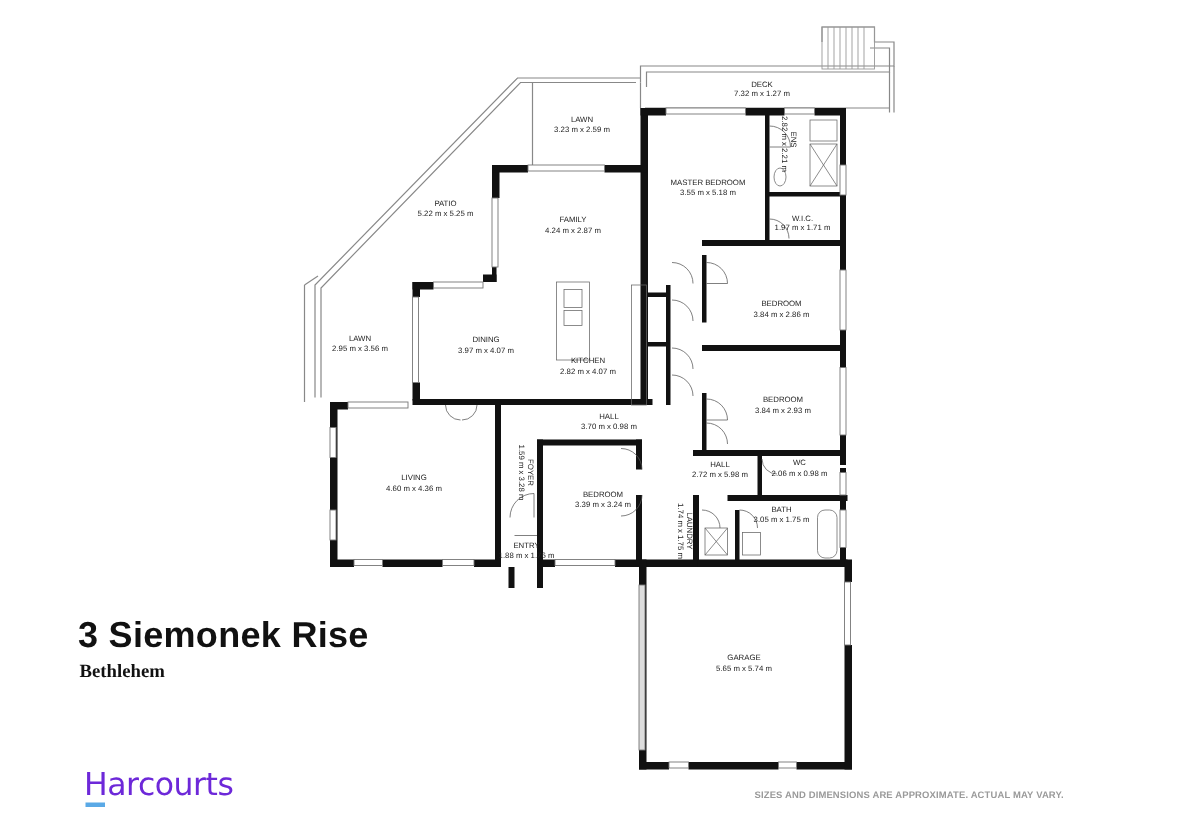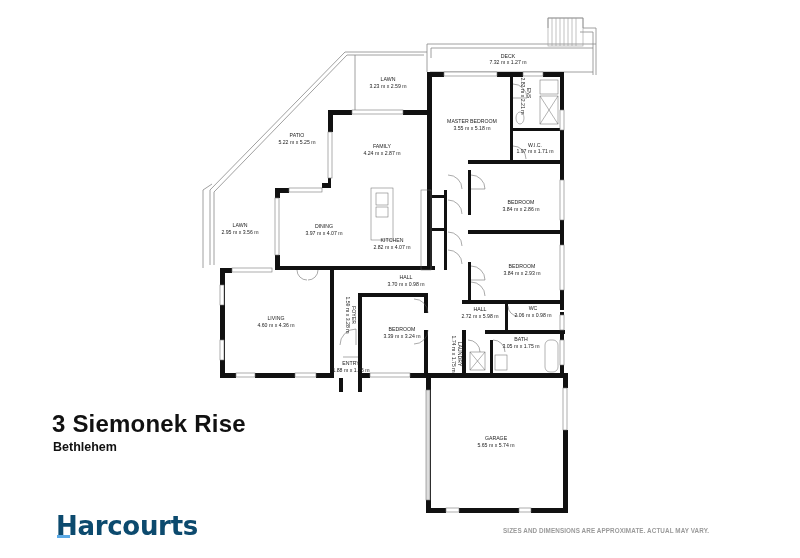--- a/index.html
+++ b/index.html
@@ -1,21 +1,21 @@
 <!DOCTYPE html>
 <html><head>
 <meta charset="utf-8">
 <style>
   html, body { margin:0; padding:0; background:#ffffff; }
   body { width:800px; height:558px; position:relative; overflow:hidden; font-family:"Liberation Sans", sans-serif; }
   #plan { position:absolute; left:0; top:0; width:800px; height:558px; }
   .lbl { font-family:"Liberation Sans", sans-serif; font-size:5.2px; fill:#222; text-anchor:middle; }
   .title { position:absolute; left:52px; top:410px; font-size:24px; font-weight:bold; color:#111; font-family:"Liberation Sans", sans-serif; letter-spacing:0.2px;text-align:right; }
-  .subtitle { position:absolute; left:53px; top:440px; font-size:12.5px; font-weight:bold; color:#111; font-family:Liberation Sans, sans-serif; }
-  .brand { position:absolute; left:56px; top:511px; font-size:26px; font-weight:bold; color:#0c4a6e; font-family:"DejaVu Sans", sans-serif; letter-spacing:-0.3px; }
+  .subtitle { position:absolute; left:53px; top:440px; font-size:12.5px; font-weight:bold; color:#111; font-family:Liberation Serif, serif; }
+  .brand { position:absolute; left:56px; top:511px; font-size:21px; font-weight:normal; color:#6d28d9; font-family:"DejaVu Sans", sans-serif; letter-spacing:-0.3px; }
   .brand-bar { position:absolute; left:57px; top:535px; width:13px; height:3px; background:#5aa9e6; }
   .disclaimer { position:absolute; left:503px; top:527px; font-size:6.3px; font-weight:bold; color:#9a9a9a; font-family:"Liberation Sans", sans-serif; letter-spacing:0.1px; }
 </style>
 </head>
 <body>
 
 <svg id="plan" viewBox="0 0 800 558" xmlns="http://www.w3.org/2000/svg">
 
   <g fill="none" stroke="#888" stroke-width="0.8">
 

